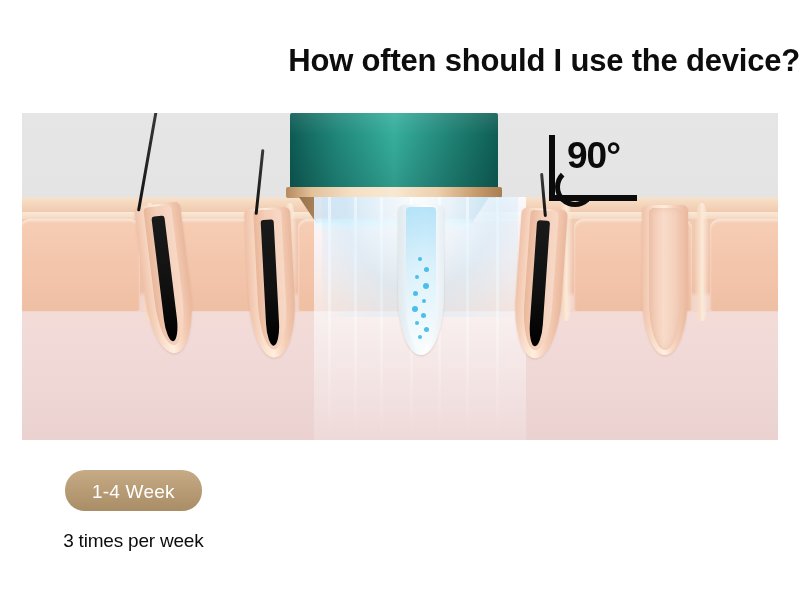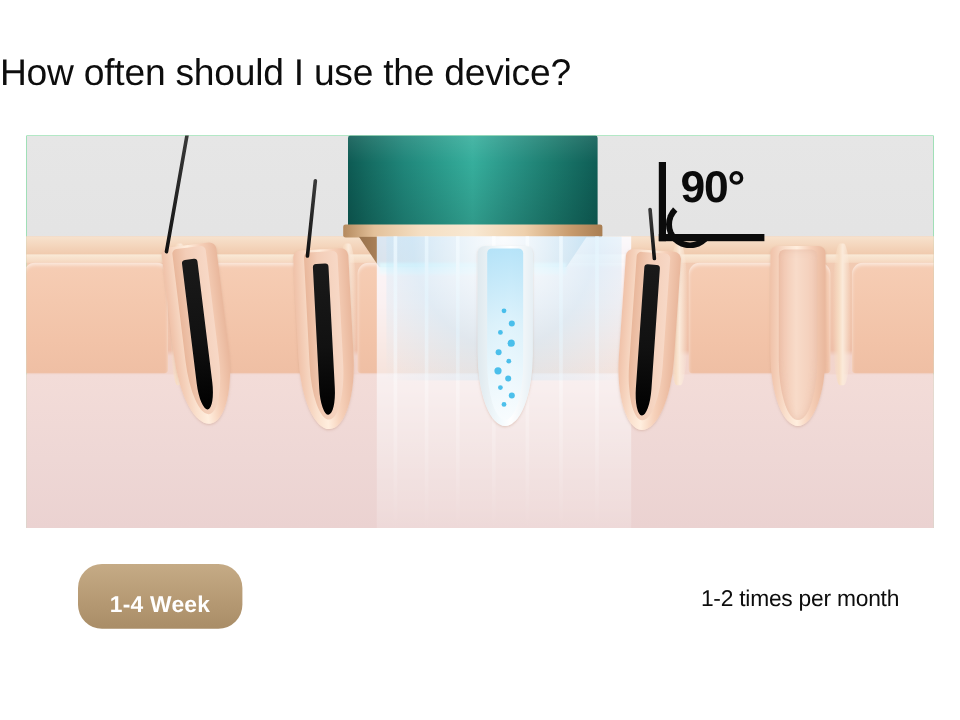--- a/index.html
+++ b/index.html
@@ -15,38 +15,38 @@
     font-family: "Liberation Sans", sans-serif;
     -webkit-font-smoothing: antialiased;
   }
 
   
   .page-title {
     position: absolute;
     top: 44px;
     left: 0;
     width: 800px;
-    text-align: left;
+    text-align: right;
     font-family: "Liberation Sans", sans-serif;
     font-size: 31px;
-    font-weight: 400;
+    font-weight: 700;
     letter-spacing: -0.2px;
     color: #0d0d0d;
     line-height: 1.1;
   }
 
   
   .illustration {
     position: absolute;
     left: 22px;
     top: 113px;
     width: 756px;
     height: 327px;
     overflow: hidden;
-    background: #22c55e;
+    background: #f0abfc;
   }
 
   
   .backdrop {
     position: absolute;
     inset: 0;
     background: linear-gradient(180deg, #e6e6e6 0%, #e1e1e1 60%, #dedede 100%);
   }
 
   
@@ -320,27 +320,27 @@
     display: flex;
   }
   .sched-col {
     flex: 1 1 0;
     display: flex;
     flex-direction: column;
     align-items: center;
   }
   .badge {
     display: inline-block;
-    padding: 24px 27px 8px;
+    padding: 11px 27px 8px;
     border-radius: 20px;
     background: linear-gradient(180deg, #c5ab86 0%, #b89c76 48%, #a98d67 100%);
     color: #ffffff;
     font-family: "Liberation Sans", sans-serif;
     font-size: 19px;
-    font-weight: 700;
+    font-weight: 400;
     letter-spacing: .2px;
     line-height: 1.15;
     white-space: nowrap;
   }
   .caption {
     margin-top: 19px;
     font-family: "Liberation Sans", sans-serif;
     font-size: 19px;
     font-weight: 400;
     color: #0d0d0d;
@@ -442,22 +442,22 @@
     <div class="angle-arc"></div>
     <div class="angle-text">90°</div>
   </div>
 
 </div>
 
 <div class="schedule">
 
   <div class="sched-col">
     <div class="badge">1-4 Week</div>
+    <div class="caption">3 times per week</div>
   </div>
 
   <div class="sched-col">
   </div>
 
   <div class="sched-col">
-    <div class="caption">1-2 times per month</div>
   </div>
 
 </div>
 
 </body></html>

